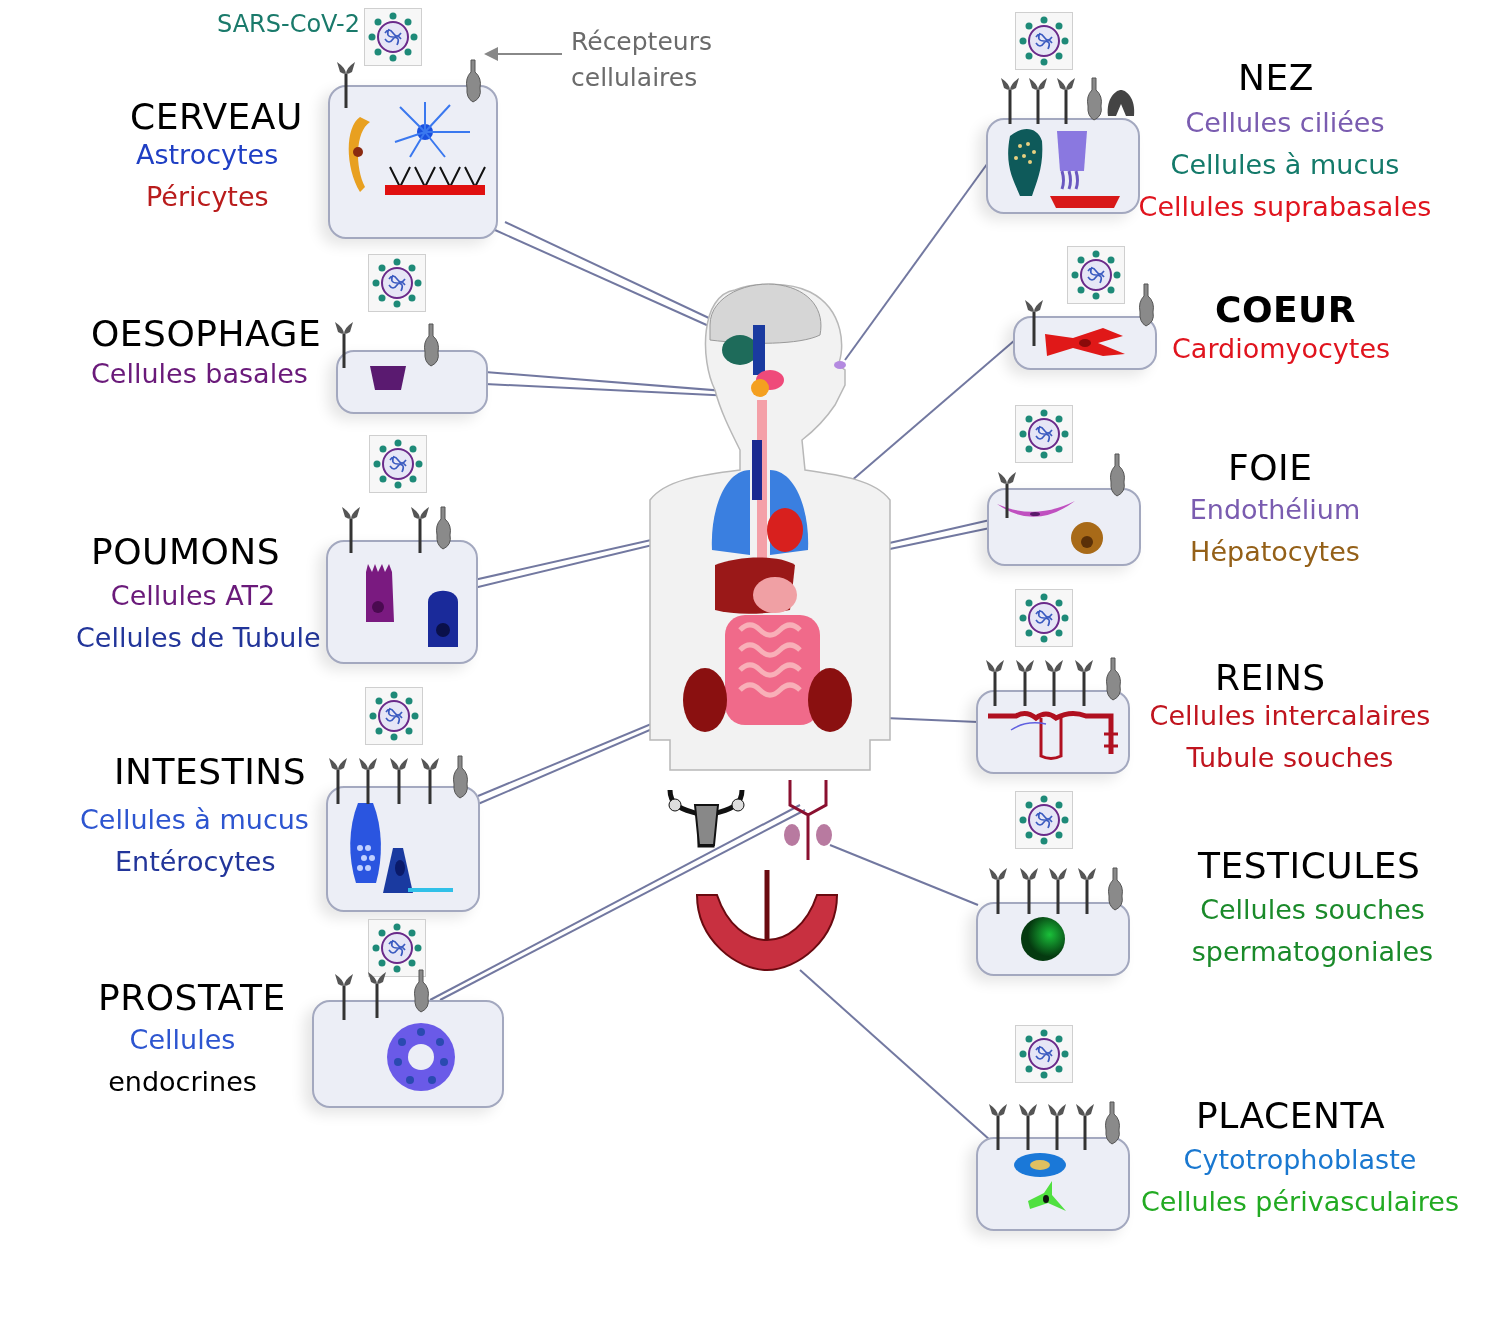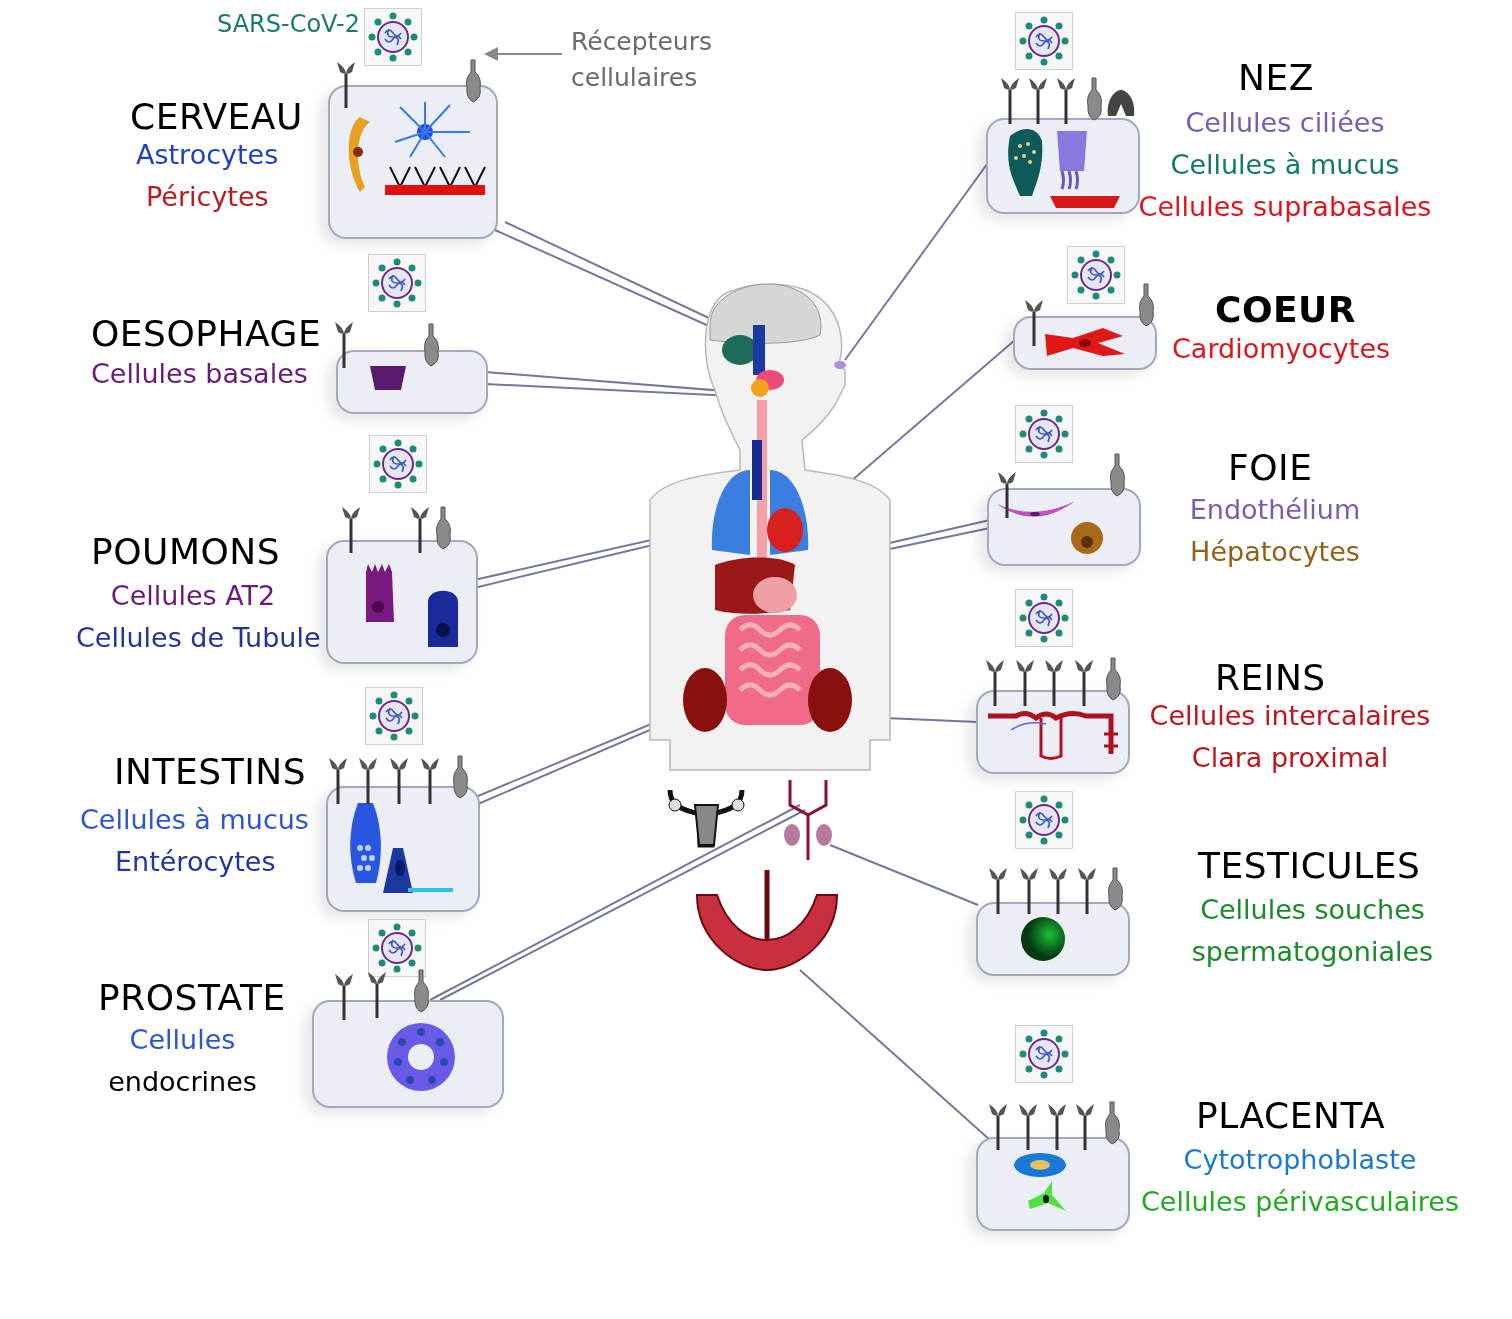--- a/index.html
+++ b/index.html
@@ -339,21 +339,21 @@
     </svg></div>
 <div class="receptor" style="left:1106px; top:452px;"><svg viewBox="0 0 22 48">
       <use href="#receptor-bottle"></use>
     </svg></div>
 
 <div class="virus" style="left:1015px; top:589px;"><svg viewBox="0 0 56 56">
       <use href="#virus-glyph"></use>
     </svg></div>
 <div class="organ-title" style="left:1215px; top:658px;">REINS</div>
 <div class="cell-label center" style="left: 1140px; width: 300px; top: 695px; color: rgb(192, 20, 30);">Cellules intercalaires</div>
-<div class="cell-label center" style="left: 1140px; width: 300px; top: 737px; color: rgb(192, 20, 30);">Clara proximal</div>
+<div class="cell-label center" style="left: 1140px; width: 300px; top: 737px; color: rgb(192, 20, 30);">Tubule souches</div>
 <div class="box" style="left:976px; top:690px; width:150px; height:80px;">
   <svg class="abs" style="left:8px; top:14px; width:136px; height:60px" viewBox="0 0 136 60">
     <path d="M2 10 L30 10 Q40 4 50 12 Q60 4 70 12 Q85 4 100 10 L125 10 L125 48" stroke="#b01020" stroke-width="5" fill="none"></path>
     <path d="M55 12 L55 50 Q65 55 75 50 L75 12" stroke="#b01020" stroke-width="3" fill="none"></path>
     <path d="M118 28 L132 28 M118 40 L132 40" stroke="#b01020" stroke-width="3"></path>
     <path d="M25 24 Q40 14 60 18" stroke="#6060e0" stroke-width="1.5" fill="none"></path>
   </svg>
 </div>
 <div class="receptor" style="left:984px; top:658px;"><svg viewBox="0 0 22 48">
       <use href="#receptor-y"></use>

